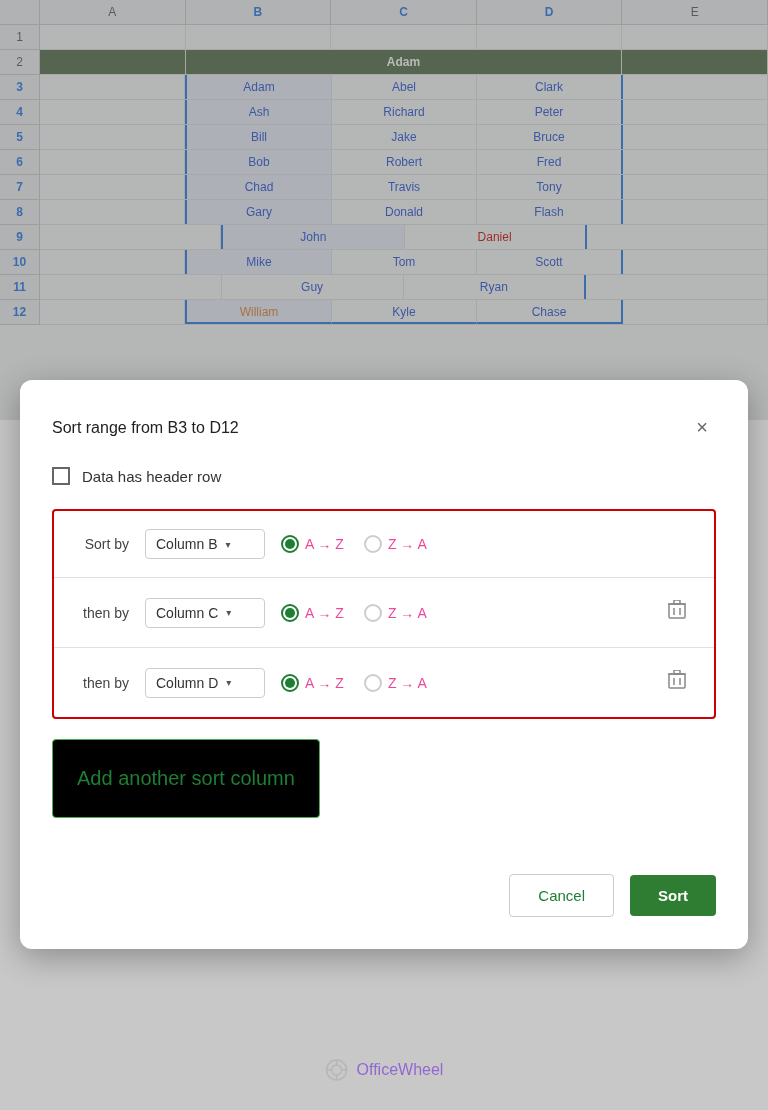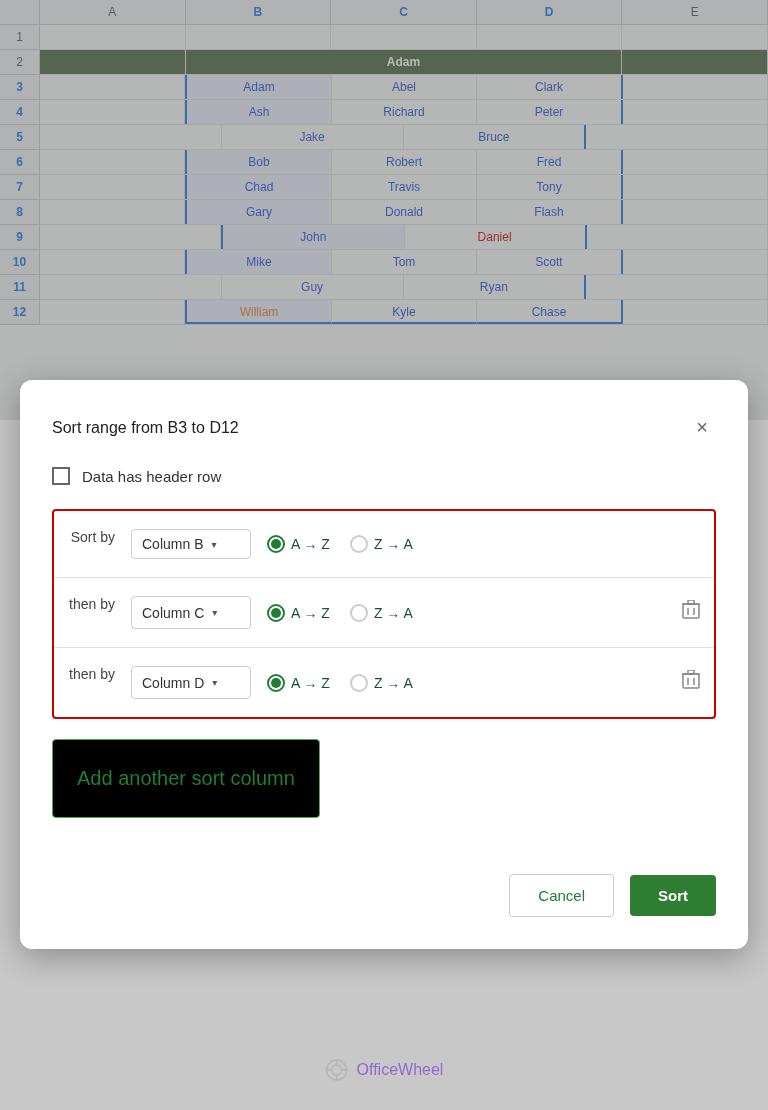--- a/index.html
+++ b/index.html
@@ -175,22 +175,23 @@
     
     .sort-rules-container {
       border: 2px solid #cc0000;
       border-radius: 4px;
       padding: 0;
       margin-bottom: 20px;
     }
 
     .sort-rule {
       display: flex;
+      align-items: center;
       gap: 16px;
-      padding: 18px 6px;
+      padding: 18px 20px;
       border-bottom: 1px solid #e0e0e0;
     }
 
     .sort-rule:last-child {
       border-bottom: none;
     }
 
     .sort-label {
       font-size: 14px;
       color: #444;
@@ -249,21 +250,21 @@
 
     .radio-inner {
       width: 10px;
       height: 10px;
       border-radius: 50%;
       background: #1e7e34;
     }
 
     .radio-label {
       font-size: 14px;
-      color: #14532d;
+      color: #ec4899;
     }
 
     .delete-btn {
       background: none;
       border: none;
       color: #888;
       cursor: pointer;
       font-size: 18px;
       padding: 4px 8px;
       margin-left: auto;
@@ -398,20 +399,21 @@
       </div>
       <div class="sheet-data-row">
         <div class="sheet-cell"></div>
         <div class="sheet-cell col-b-highlight" style="border-left:2px solid #1a73e8;">Ash</div>
         <div class="sheet-cell">Richard</div>
         <div class="sheet-cell" style="border-right:2px solid #1a73e8;">Peter</div>
         <div class="sheet-cell"></div>
       </div>
       <div class="sheet-data-row">
         <div class="sheet-cell"></div>
+        <div class="sheet-cell col-b-highlight" style="border-left:2px solid #1a73e8;">Bill</div>
         <div class="sheet-cell">Jake</div>
         <div class="sheet-cell" style="border-right:2px solid #1a73e8;">Bruce</div>
         <div class="sheet-cell"></div>
       </div>
       <div class="sheet-data-row">
         <div class="sheet-cell"></div>
         <div class="sheet-cell col-b-highlight" style="border-left:2px solid #1a73e8;">Bob</div>
         <div class="sheet-cell">Robert</div>
         <div class="sheet-cell" style="border-right:2px solid #1a73e8;">Fred</div>
         <div class="sheet-cell"></div>

